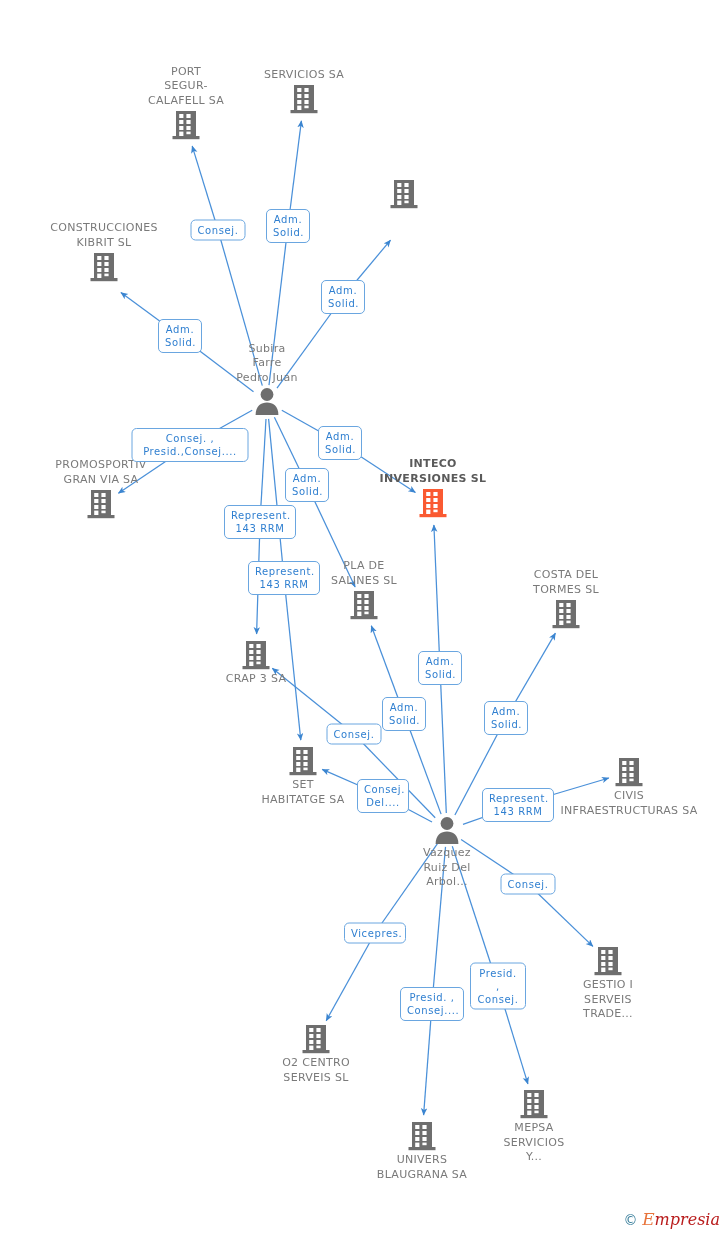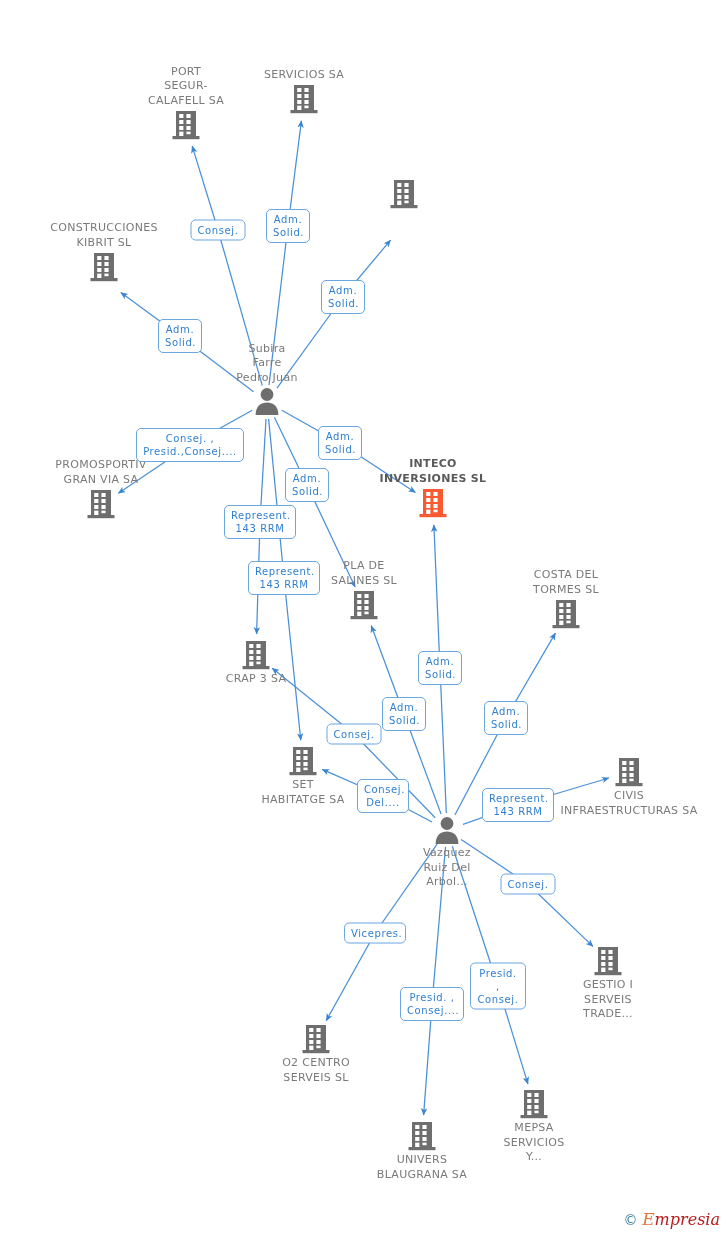--- a/index.html
+++ b/index.html
@@ -439,21 +439,21 @@
       </div>
     </div>
   <div id="labels-layer">
       <div class="edge-label" style="left: 218px; top: 230px; width: 55px;">Consej.</div>
       <div class="edge-label" style="left: 288px; top: 226px; width: 44px;">Adm.
 Solid.</div>
       <div class="edge-label" style="left: 343px; top: 297px; width: 44px;">Adm.
 Solid.</div>
       <div class="edge-label" style="left: 180px; top: 336px; width: 44px;">Adm.
 Solid.</div>
-      <div class="edge-label" style="left: 190px; top: 445px; width: 108px;">Consej. ,
+      <div class="edge-label" style="left: 190px; top: 445px; width: 117px;">Consej. ,
 Presid.,Consej....</div>
       <div class="edge-label" style="left: 340px; top: 443px; width: 44px;">Adm.
 Solid.</div>
       <div class="edge-label" style="left: 307px; top: 485px; width: 44px;">Adm.
 Solid.</div>
       <div class="edge-label" style="left: 260px; top: 522px; width: 72px;">Represent.
 143 RRM</div>
       <div class="edge-label" style="left: 284px; top: 578px; width: 72px;">Represent.
 143 RRM</div>
       <div class="edge-label" style="left: 440px; top: 668px; width: 44px;">Adm.

